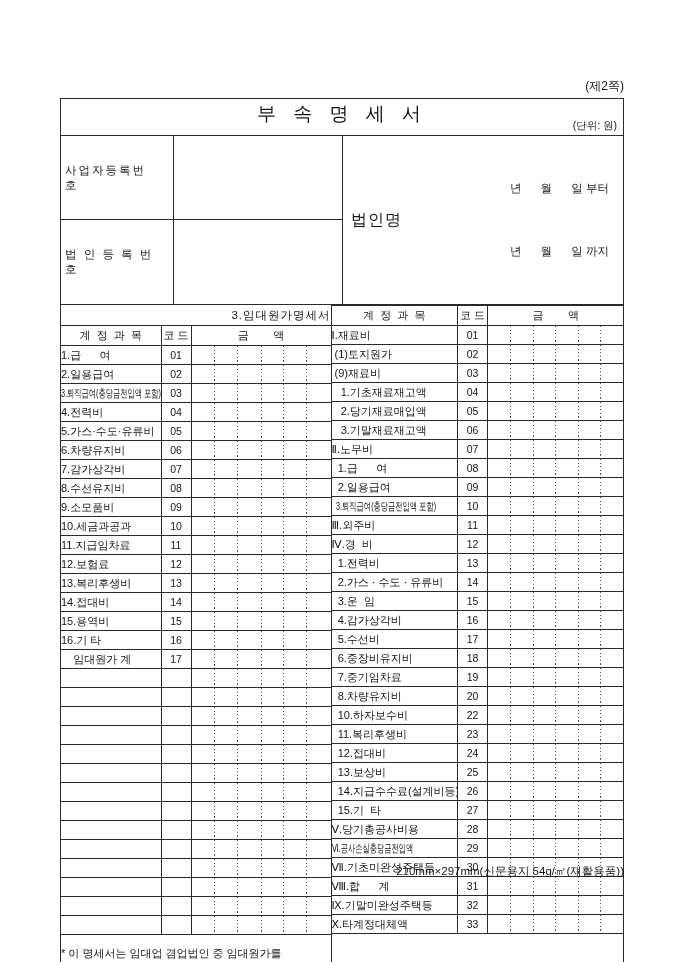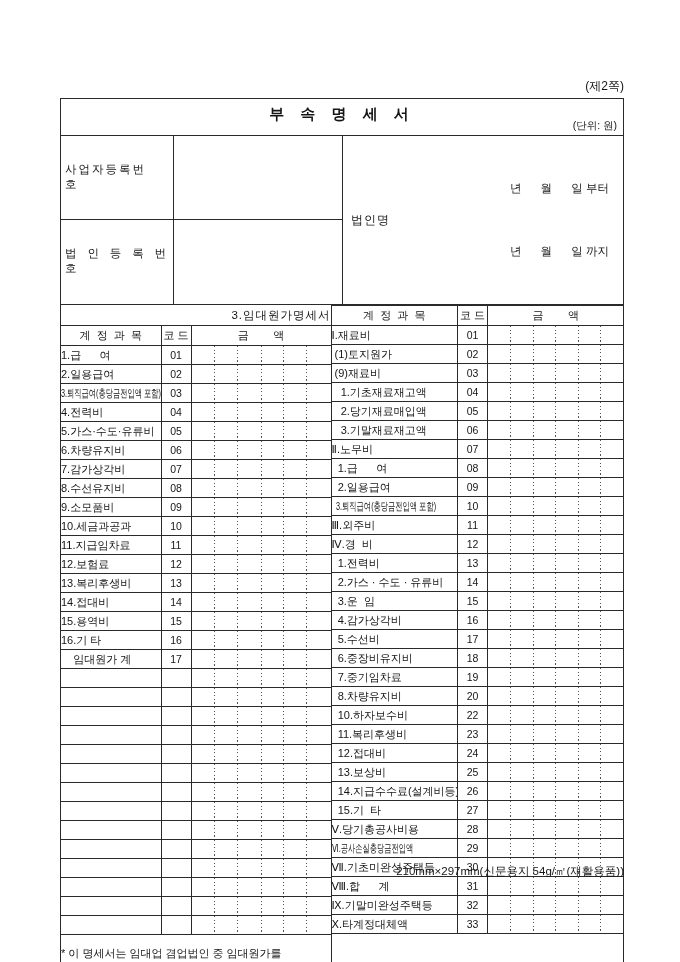--- a/index.html
+++ b/index.html
@@ -9,37 +9,37 @@
     color:#151515;
   }
   .page-note{position:absolute;top:78px;right:56px;font-size:12px;}
   .form{
     position:absolute;left:60px;top:98px;width:562px;
     border:1px solid #2a2a2a;background:#fff;
   }
   
   .title-block{position:relative;height:36px;border-bottom:1px solid #2a2a2a;}
   .title{
-    text-align:center;font-size:15px;font-weight:bold;
+    text-align:center;font-size:19px;font-weight:normal;
     letter-spacing:6px;line-height:30px;
   }
   .unit-note{position:absolute;right:6px;bottom:2px;font-size:10.5px;}
   
   .header-table{border-collapse:collapse;width:100%;table-layout:fixed;}
   .header-table td{
     border:1px solid #2a2a2a;border-top:none;height:30px;
     font-size:11.5px;padding:0 4px;vertical-align:middle;
   }
   .header-table td:first-child{border-left:none;}
   .header-table td.hcorp{border-right:none;}
-  .hlabel{width:104px;white-space:pre-line;line-height:1.3;letter-spacing:2px;padding-left:6px;font-family:Liberation Mono, monospace;}
+  .hlabel{width:104px;white-space:pre-line;line-height:1.3;letter-spacing:2px;padding-left:6px;}
   .hvalue{width:160px;}
   .hcorp{width:auto;}
   .corp-flex{display:flex;align-items:center;padding:0 8px 0 4px;}
-  .corp-label{font-size:12px;letter-spacing:1px;}
+  .corp-label{font-size:16px;letter-spacing:1px;}
   .corp-input{flex:1;height:40px;}
   .dates{font-size:11.5px;line-height:21px;white-space:pre;text-align:left;padding-right:2px;}
   
   .tables{display:flex;align-items:flex-start;}
   table.acct{border-collapse:collapse;table-layout:fixed;}
   table.acct th,table.acct td{border:1px solid #2a2a2a;padding:0;overflow:hidden;}
   table.acct tr.section-row th{border-top:none;}
   table.left-acct{width:270px;}
   table.right-acct{width:292px;}
   table.left-acct th:first-child,table.left-acct td:first-child{border-left:none;}

